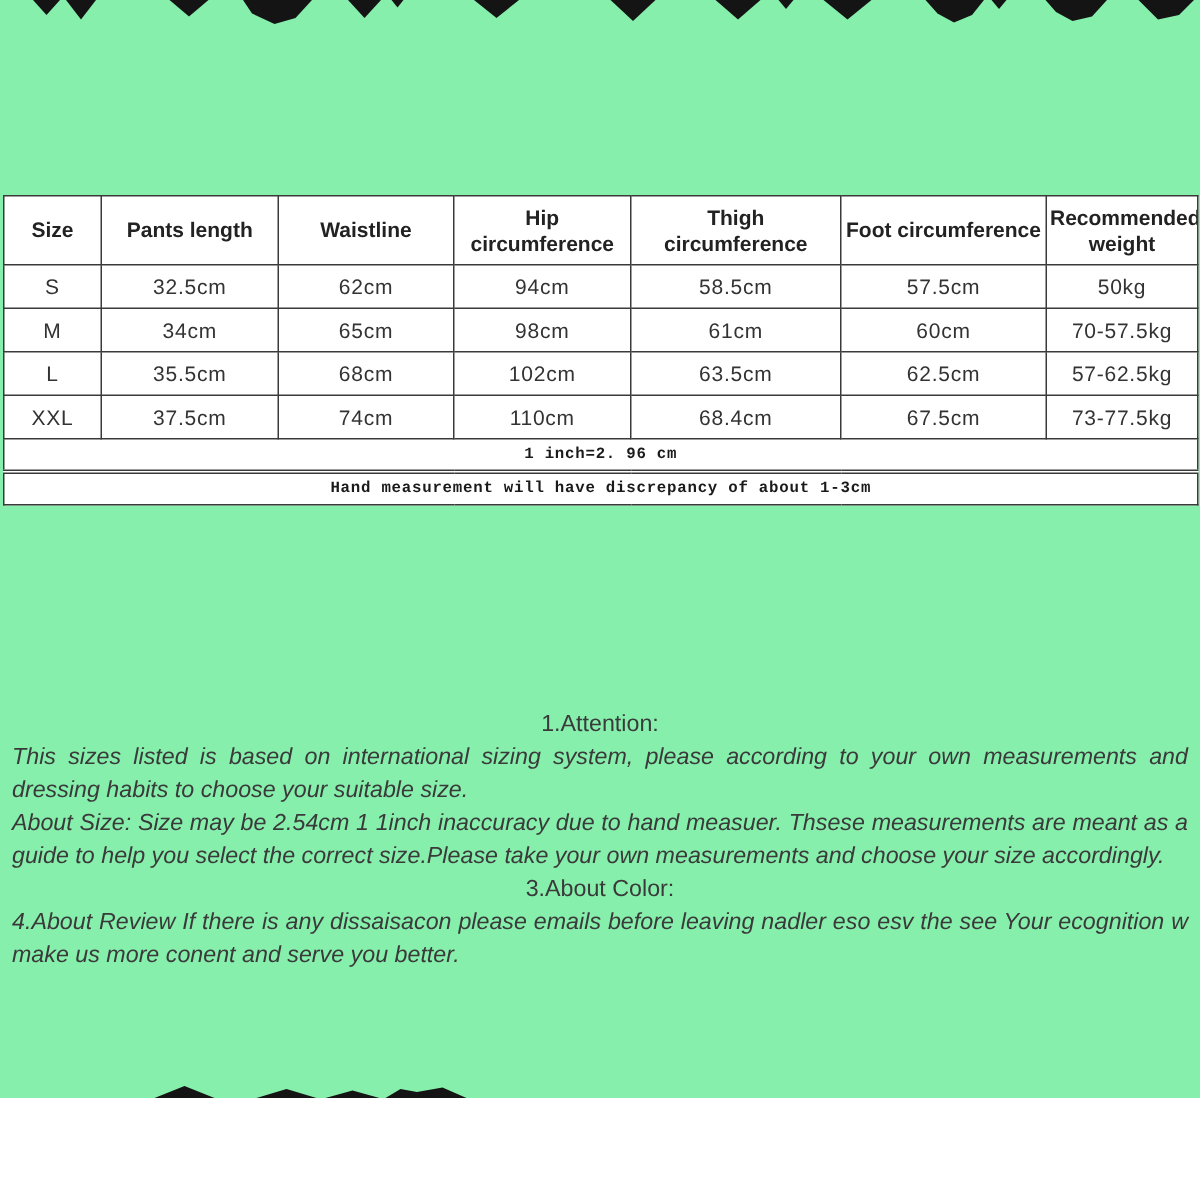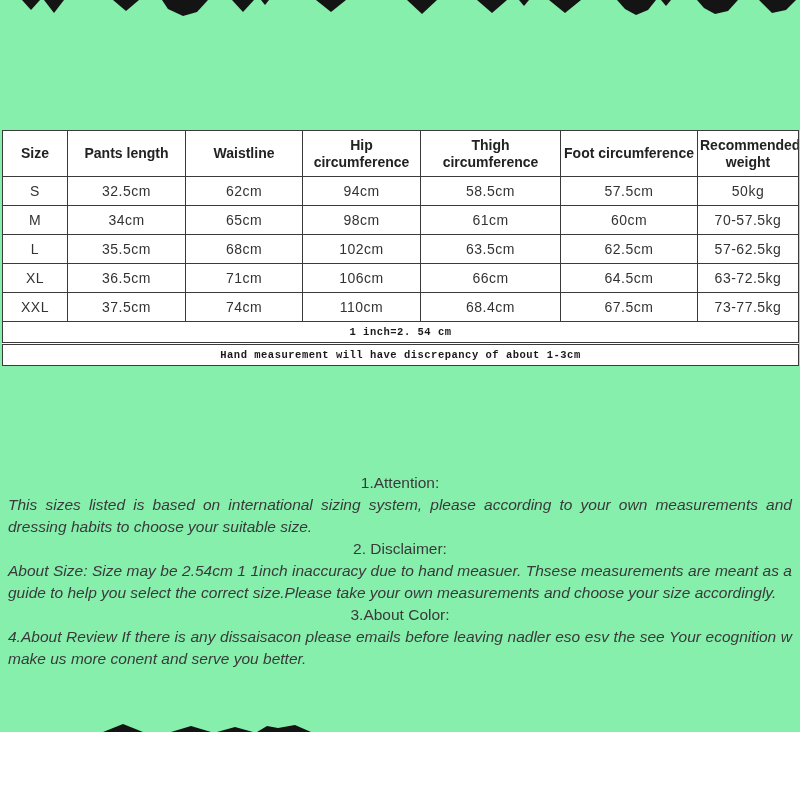--- a/index.html
+++ b/index.html
@@ -144,50 +144,40 @@
       <tr>
         <td class="data-cell">L</td>
         <td class="data-cell">35.5cm</td>
         <td class="data-cell">68cm</td>
         <td class="data-cell">102cm</td>
         <td class="data-cell">63.5cm</td>
         <td class="data-cell">62.5cm</td>
         <td class="data-cell">57-62.5kg</td>
       </tr>
       <tr>
-        <td class="data-cell">XL</td>
-        <td class="data-cell">36.5cm</td>
-        <td class="data-cell">71cm</td>
-        <td class="data-cell">106cm</td>
-        <td class="data-cell">66cm</td>
-        <td class="data-cell">64.5cm</td>
-        <td class="data-cell">63-72.5kg</td>
-      </tr>
-      <tr>
         <td class="data-cell">XXL</td>
         <td class="data-cell">37.5cm</td>
         <td class="data-cell">74cm</td>
         <td class="data-cell">110cm</td>
         <td class="data-cell">68.4cm</td>
         <td class="data-cell">67.5cm</td>
         <td class="data-cell">73-77.5kg</td>
       </tr>
       <tr>
-        <td class="footnote-cell" colspan="7">1 inch=2. 54 cm</td>
+        <td class="footnote-cell" colspan="7">1 inch=2. 96 cm</td>
       </tr>
       <tr>
         <td class="footnote-cell second" colspan="7">Hand measurement will have discrepancy of about 1-3cm</td>
       </tr>
     </tbody>
   </table>
 
   <div class="notes">
     <div class="heading">1.Attention:</div>
     <div class="body">This sizes listed is based on international sizing system, please according to your own measurements and dressing habits to choose your suitable size.</div>
-    <div class="heading">2. Disclaimer:</div>
     <div class="body">About Size: Size may be 2.54cm 1 1inch inaccuracy due to hand measuer. Thsese measurements are meant as a guide to help you select the correct size.Please take your own measurements and choose your size accordingly.</div>
     <div class="heading">3.About Color:</div>
     <div class="body">4.About Review If there is any dissaisacon please emails before leaving nadler eso esv the see Your ecognition w make us more conent and serve you better.</div>
   </div>
 
   <svg class="torn-bottom" width="800" height="12" viewBox="0 0 800 12" xmlns="http://www.w3.org/2000/svg">
     <g fill="#141414">
       <polygon points="103,12 143,12 123,4"></polygon>
       <polygon points="171,12 211,12 191,6"></polygon>
       <polygon points="217,12 253,12 235,7"></polygon>

